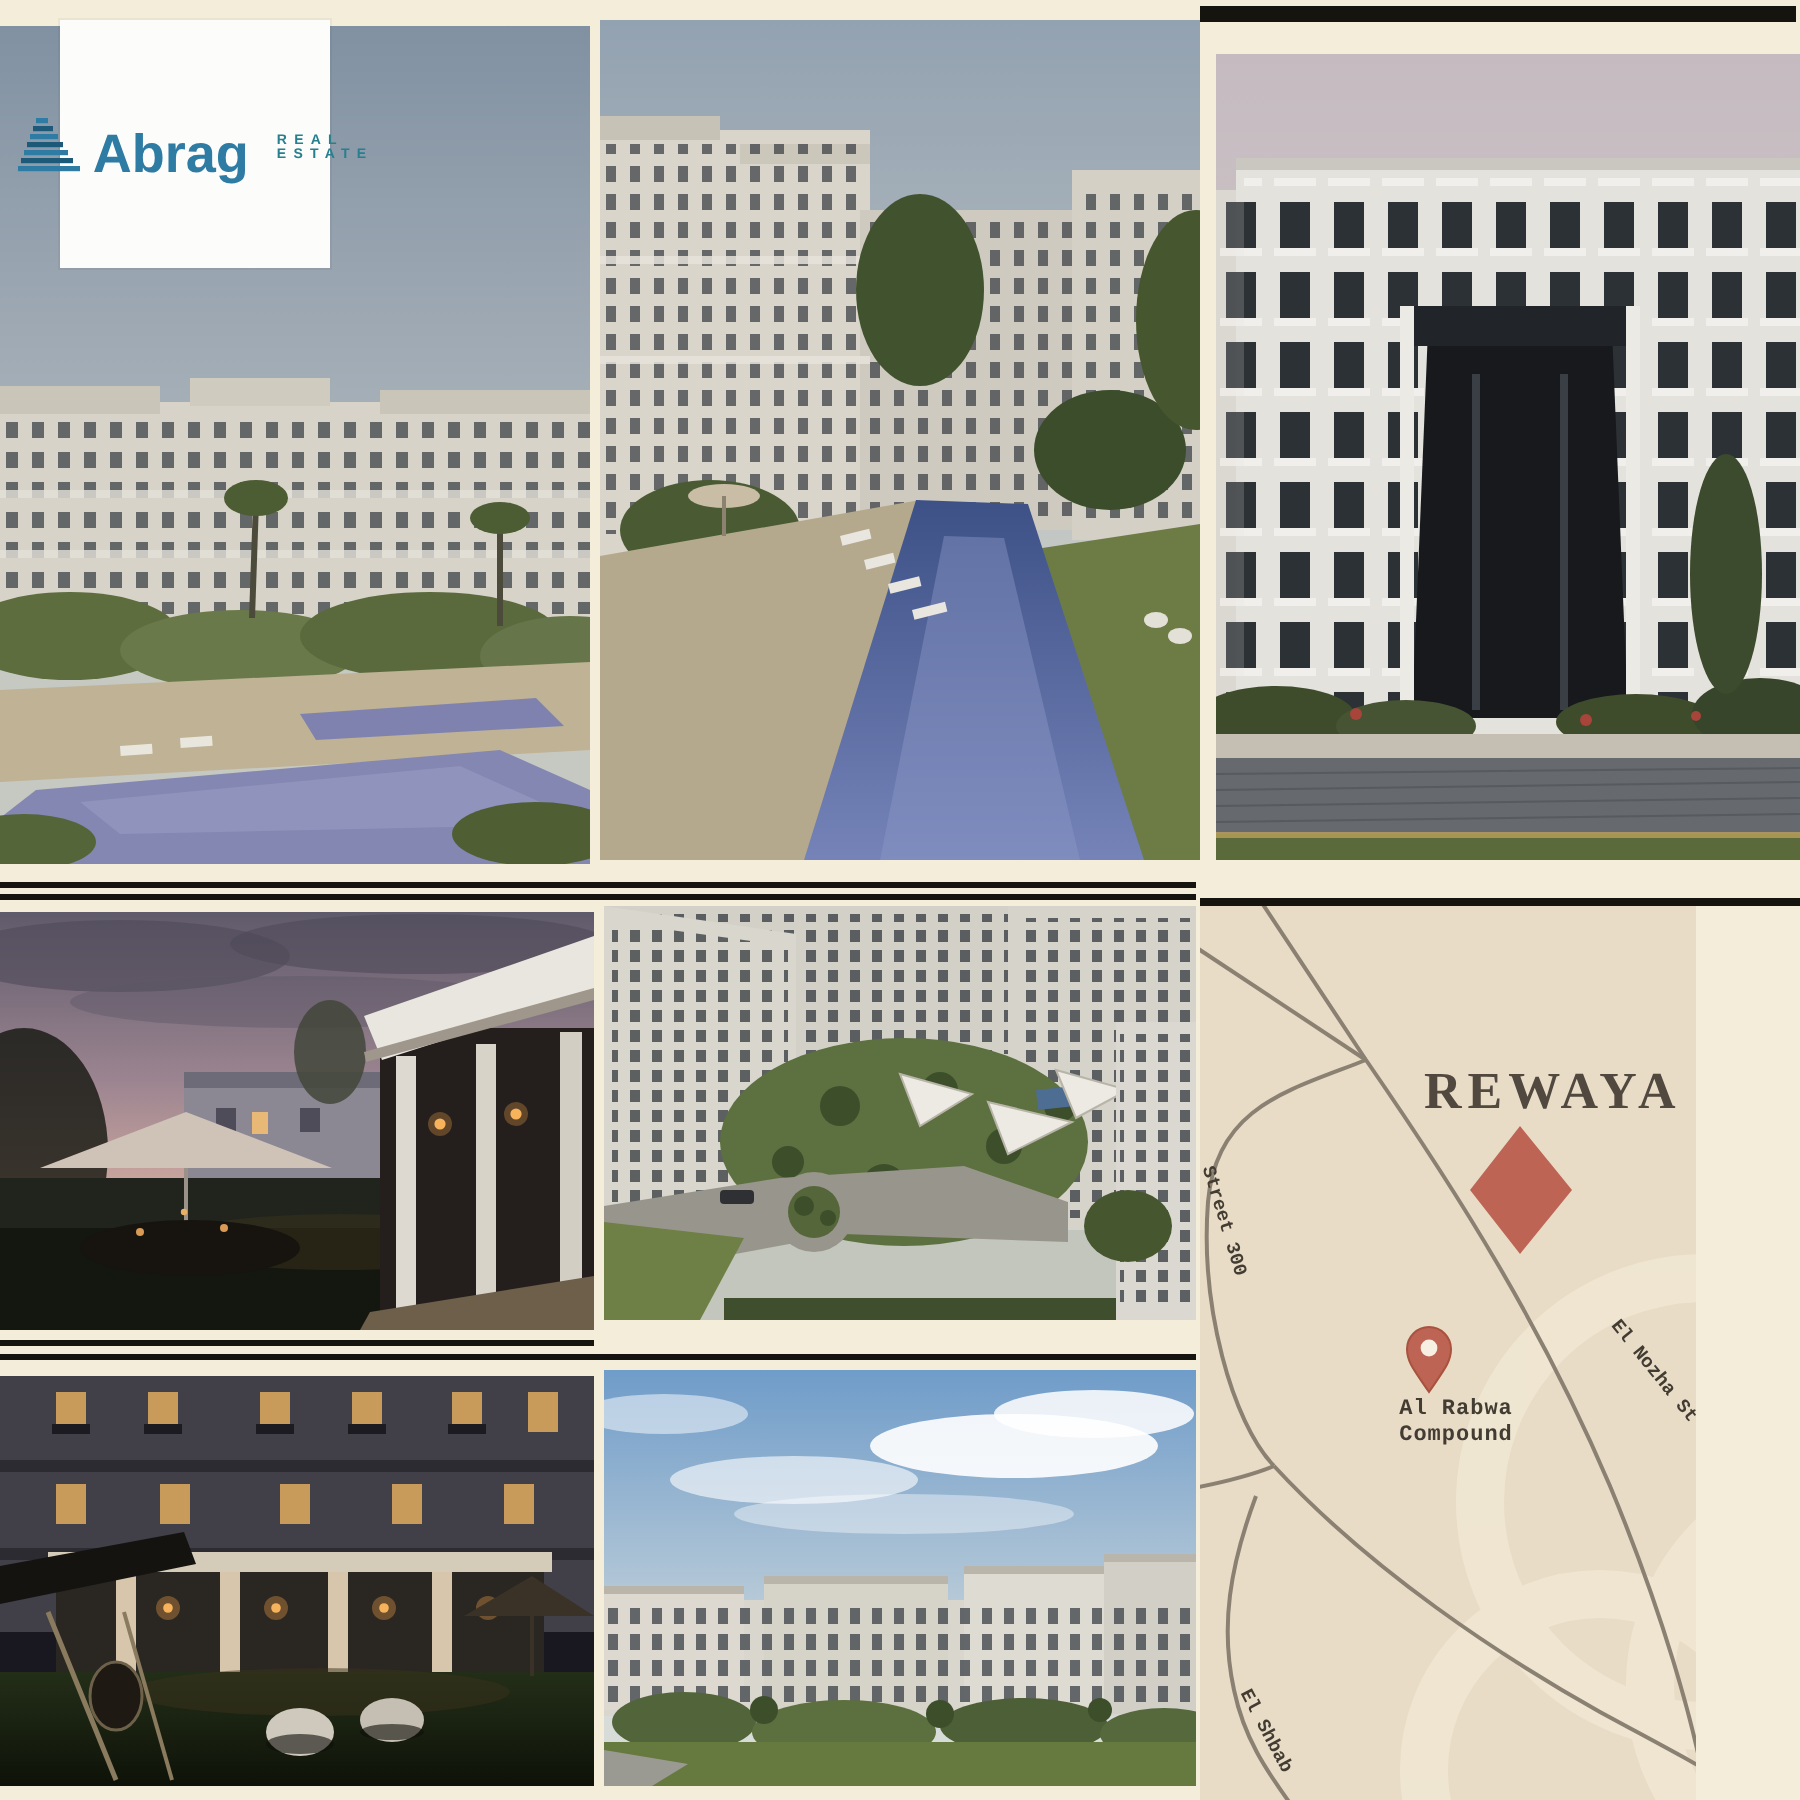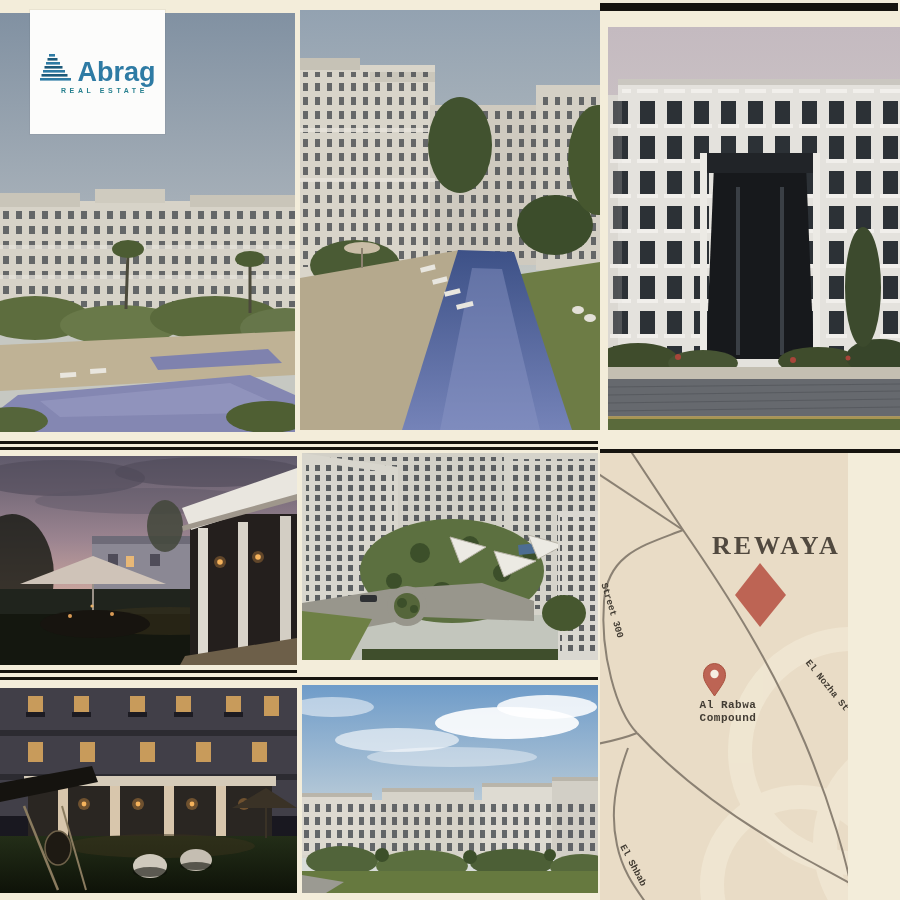--- a/index.html
+++ b/index.html
@@ -18,21 +18,21 @@
   
   .sep{position:absolute;background:#16140f;}
   #bar-top{left:600px;top:3px;width:298px;height:8px;}
   #sep1a{left:0;top:441px;width:598px;height:3px;}
   #sep1b{left:0;top:447px;width:598px;height:3px;}
   #sep1c{left:600px;top:449px;width:300px;height:4px;}
   #sep2a{left:0;top:670px;width:297px;height:3px;}
   #sep2b{left:0;top:677px;width:598px;height:3px;}
   
   #logo{position:absolute;left:30px;top:10px;width:135px;height:124px;background:#fcfcfb;z-index:6;
-        display:flex;flex-direction:column;align-items:center;justify-content:center;box-shadow:0 0 0 1px rgba(0,0,0,.04);}
+        display:flex;flex-direction:row;align-items:center;justify-content:center;box-shadow:0 0 0 1px rgba(0,0,0,.04);}
   #logo .row{display:flex;align-items:flex-end;}
   #logo .word{font-size:27px;font-weight:bold;color:#2e7ba4;letter-spacing:0;line-height:24px;margin-left:2px;}
   #logo .tag{font-size:7px;font-weight:bold;color:#27808f;letter-spacing:3.6px;margin-top:3px;margin-left:14px;}
   
   #map{position:absolute;left:600px;top:453px;width:248px;height:447px;background:#e9dcc6;overflow:hidden;}
   #map svg{position:absolute;left:0;top:0;}
   .map-label{position:absolute;font-family:"Liberation Mono", monospace;font-weight:bold;color:#423c33;}
   #rewaya{position:absolute;left:112px;top:78px;width:128px;text-align:center;
           font-family:"Liberation Serif", serif;font-size:26px;font-weight:bold;letter-spacing:3px;color:#51493f;}
   #al-rabwa{left:80px;top:246px;width:96px;text-align:center;font-size:11px;line-height:12.5px;letter-spacing:.5px;}

